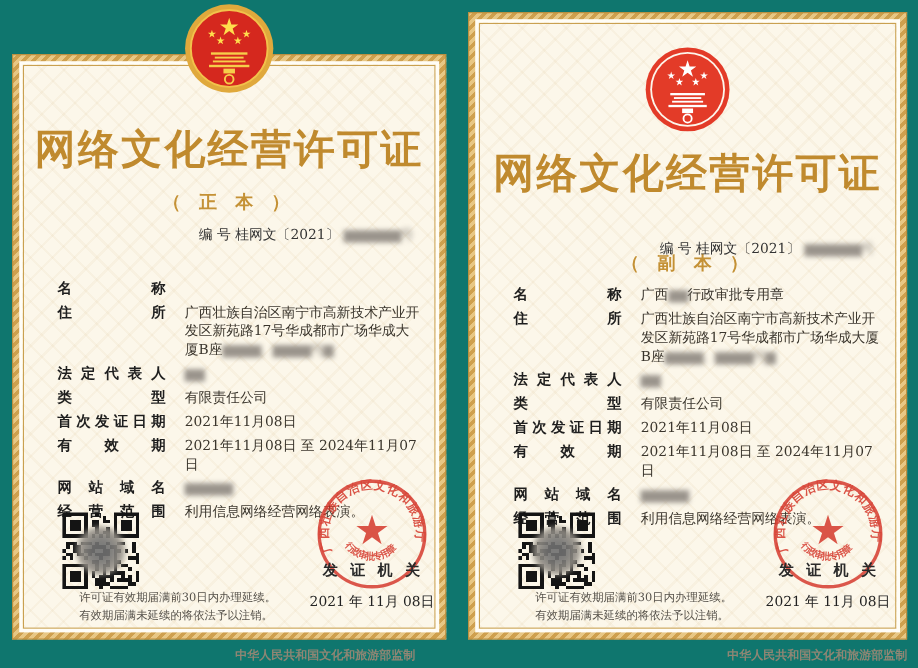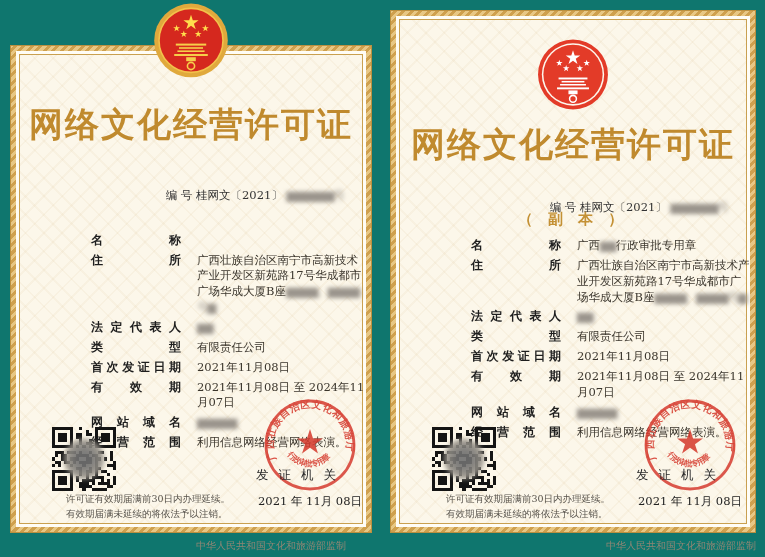--- a/index.html
+++ b/index.html
@@ -21,41 +21,41 @@
          font-size:34px;letter-spacing:2px;z-index:2;}
   .c0 .title{top:57px;}
   .c1 .title{top:112px;}
   .copy{position:absolute;left:0;right:0;text-align:center;color:#c49135;font-size:15px;
         font-weight:bold;letter-spacing:5px;z-index:2;}
   .c0 .copy{top:114px;}
   .c1 .copy{top:175px;margin-top:25px;}
   .serial{position:absolute;right:28px;font-size:11.5px;color:#333;z-index:2;}
   .c0 .serial{top:143px;}
   .c1 .serial{top:190px;}
-  .fields{position:absolute;left:38px;right:4px;z-index:2;margin-left:43px;}
+  .fields{position:absolute;left:38px;right:20px;z-index:2;}
   .c0 .fields{top:188px;}
   .c1 .fields{top:228px;}
   .field-row{display:flex;margin-bottom:4px;}
   .field-label{flex:none;width:90px;margin-right:16px;font-weight:bold;font-size:12px;color:#1e1e1e;
                text-align:justify;text-align-last:justify;line-height:1.3;}
   .field-value{width:214px;font-size:11.5px;color:#3a352c;line-height:1.38;}
   .redacted{color:#9a948c;filter:blur(2px);letter-spacing:-1px;}
   .qr{position:absolute;left:42px;bottom:42px;width:64px;height:64px;z-index:2;}
   .qr svg{display:block;width:64px;height:64px;}
   .qr-blur{position:absolute;left:11px;top:11px;width:42px;height:42px;border-radius:50%;
            background:radial-gradient(circle,#6f6f6f 25%,#979289 60%,rgba(150,150,150,0) 78%);
            filter:blur(2px);opacity:.9;}
   .notes{position:absolute;left:56px;bottom:12px;font-size:9.5px;color:#55514a;line-height:1.6;z-index:2;}
   .seal{position:absolute;left:252px;bottom:40px;width:96px;height:96px;z-index:3;opacity:.93;}
-  .issuer{position:absolute;left:246px;bottom:49px;width:110px;text-align:left;font-size:12.5px;
-          font-weight:normal;letter-spacing:3px;color:#2a2a2a;z-index:4;}
+  .issuer{position:absolute;left:246px;bottom:49px;width:110px;text-align:center;font-size:12.5px;
+          font-weight:bold;letter-spacing:3px;color:#2a2a2a;z-index:4;}
   .datetext{position:absolute;left:248px;bottom:24px;width:116px;font-size:11.5px;font-weight:normal;
             color:#222;white-space:nowrap;z-index:4;}
   .footer{position:absolute;top:100%;margin-top:6px;right:26px;font-size:10px;color:#8f8674;
-          white-space:nowrap;}
+          white-space:nowrap;font-weight:bold;}
   .c1 .footer{right:0;}
   text,textPath{font-family:"DejaVu Serif","Liberation Serif",serif;}
 </style>
 </head>
 <body>
 
 <div class="page">
 
   <div class="cert c0">
     <div class="paper"></div>
@@ -72,20 +72,21 @@
         <rect x="31" y="52" width="38" height="2.5"></rect>
         <rect x="35" y="56.5" width="30" height="2"></rect>
         <rect x="33" y="60.5" width="34" height="2"></rect>
         <rect x="29" y="65" width="42" height="2.5"></rect>
         <rect x="44" y="69" width="12" height="5"></rect>
       </g>
       <circle cx="50" cy="80" r="4.5" fill="none" stroke="#f6ce4a" stroke-width="2"></circle>
     </svg>
 
     <div class="title">网络文化经营许可证</div>
+    <div class="copy">（ 正 本 ）</div>
     <div class="serial"><span>编 号 桂网文〔2021〕</span> <span class="redacted">▆▆▆▆▆▆号</span></div>
 
     <div class="fields">
         <div class="field-row">
           <div class="field-label">名称</div>
         </div>
         <div class="field-row">
           <div class="field-label">住所</div>
           <div class="field-value"><span>广西壮族自治区南宁市高新技术产业开发区新苑路17号华成都市广场华成大厦B座</span><span class="redacted">▆▆▆▆、▆▆▆▆号▆</span></div>
         </div>

